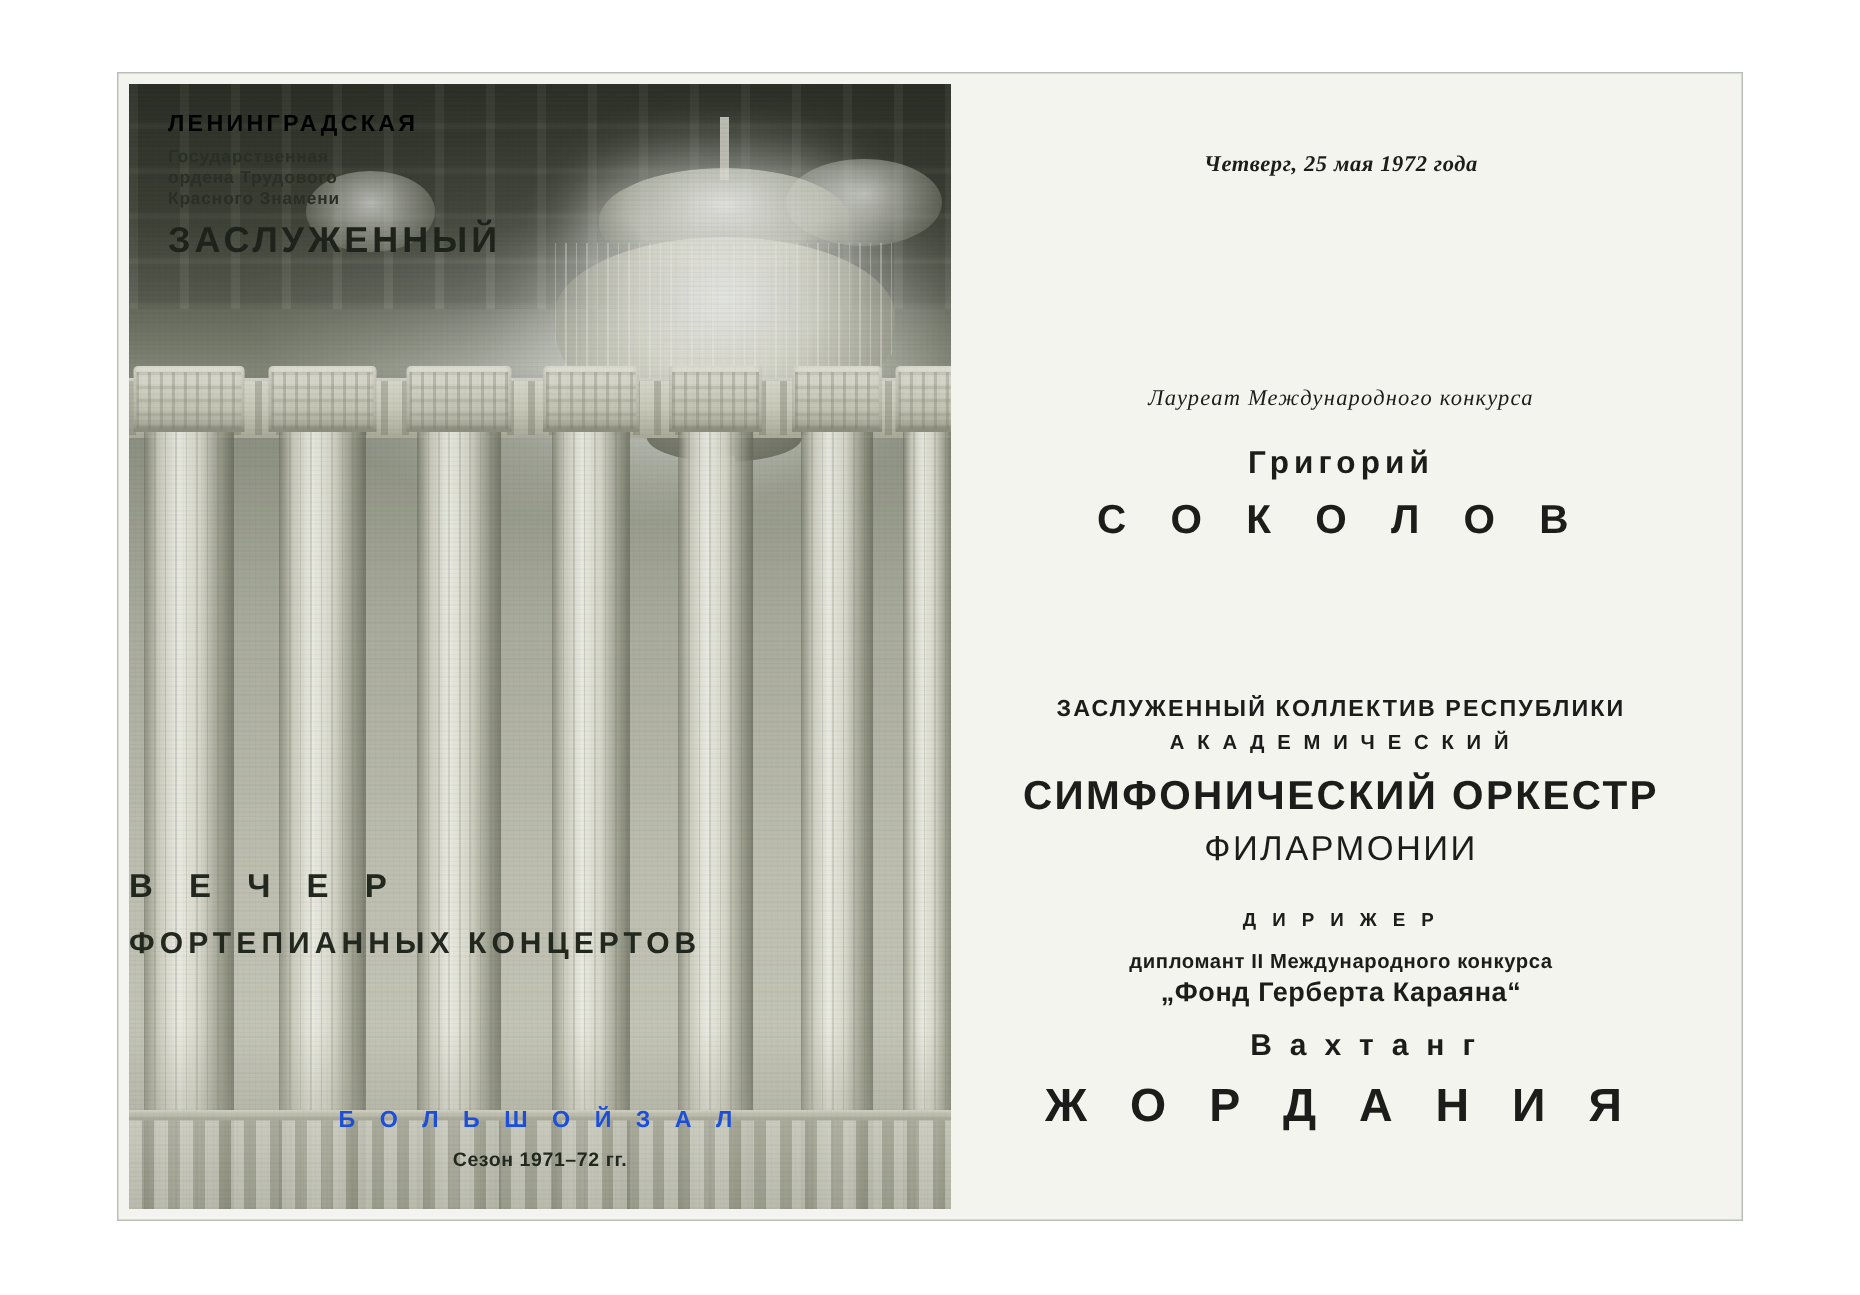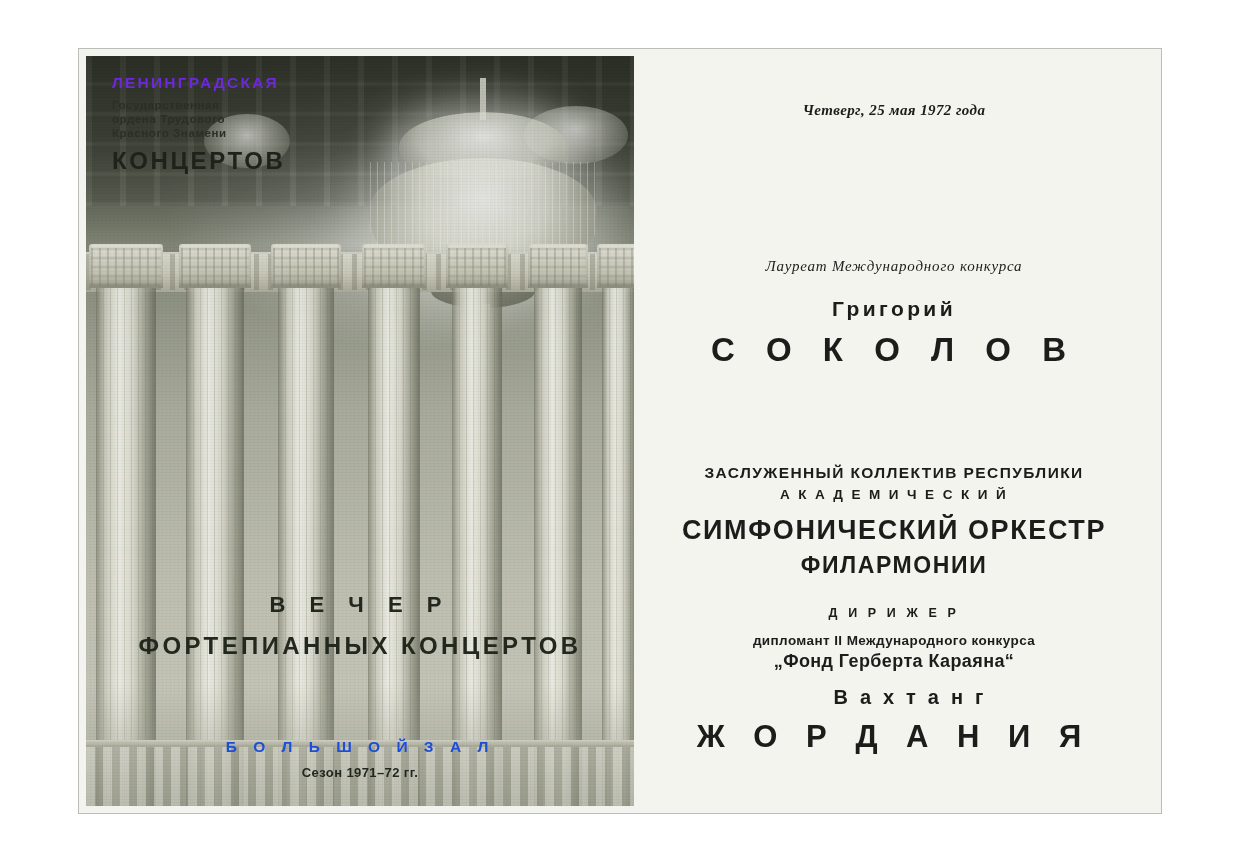--- a/index.html
+++ b/index.html
@@ -270,21 +270,21 @@
     position: absolute;
     left: 26px;
     top: 18px;
     width: 230px;
     text-align: left;
   }
   .m-leningradskaya {
     font-size: 15.5px;
     font-weight: 700;
     letter-spacing: 2.2px;
-    color: #6d28d9;
+    color: #000000;
     white-space: nowrap;
   }
   .m-sub {
     margin-top: 6px;
     font-size: 11.5px;
     font-weight: 700;
     line-height: 14px;
     letter-spacing: 0.6px;
     color: #2a2f26;
   }
@@ -293,32 +293,32 @@
     font-size: 24px;
     font-weight: 700;
     letter-spacing: 2.6px;
     color: #1d221b;
     white-space: nowrap;
   }
 
   .cover-center {
     position: absolute;
     left: 0; right: 0;
-    top: 536px;
-    text-align: center;
+    top: 522px;
+    text-align: left;
   }
   .cc-evening {
     font-size: 22px;
     font-weight: 700;
     letter-spacing: 9px;
     color: #23281f;
   }
   .cc-concerts {
     margin-top: 14px;
-    font-size: 24px;
+    font-size: 20px;
     font-weight: 700;
     letter-spacing: 3.4px;
     color: #23281f;
   }
 
   .cover-bottom {
     position: absolute;
     left: 0; right: 0;
     bottom: 26px;
     text-align: center;
@@ -372,21 +372,21 @@
     letter-spacing: 0.8px;
   }
   .soloist-first {
     margin-top: 22px;
     font-size: 21px;
     font-weight: 700;
     letter-spacing: 3.4px;
   }
   .soloist-last {
     margin-top: 10px;
-    font-size: 33px;
+    font-size: 27px;
     font-weight: 700;
     letter-spacing: 11px;
   }
 
   .orchestra-block {
     position: absolute;
     left: 0; right: 0;
     top: 408px;
     text-align: center;
   }
@@ -403,21 +403,21 @@
   }
   .orch-line3 {
     margin-top: 13px;
     font-size: 27px;
     font-weight: 700;
     letter-spacing: 1.6px;
   }
   .orch-line4 {
     margin-top: 6px;
     font-size: 23px;
-    font-weight: 700;
+    font-weight: 400;
     letter-spacing: 1.6px;
     text-align: center;
   }
 
   .conductor-block {
     position: absolute;
     left: 0; right: 0;
     top: 550px;
     text-align: center;
   }
@@ -542,21 +542,21 @@
 
       <div class="cover-text">
 
         <div class="masthead">
           <div class="m-leningradskaya">ЛЕНИНГРАДСКАЯ</div>
           <div class="m-sub">
             <div>Государственная</div>
             <div>ордена  Трудового</div>
             <div>Красного Знамени</div>
           </div>
-          <div class="m-philharmonia">КОНЦЕРТОВ</div>
+          <div class="m-philharmonia">ЗАСЛУЖЕННЫЙ</div>
         </div>
 
         <div class="cover-center">
           <div class="cc-evening">В Е Ч Е Р</div>
           <div class="cc-concerts">ФОРТЕПИАННЫХ  КОНЦЕРТОВ</div>
         </div>
 
         <div class="cover-bottom">
           <div class="cb-hall">Б О Л Ь Ш О Й   З А Л</div>
           <div class="cb-season">Сезон 1971–72 гг.</div>

